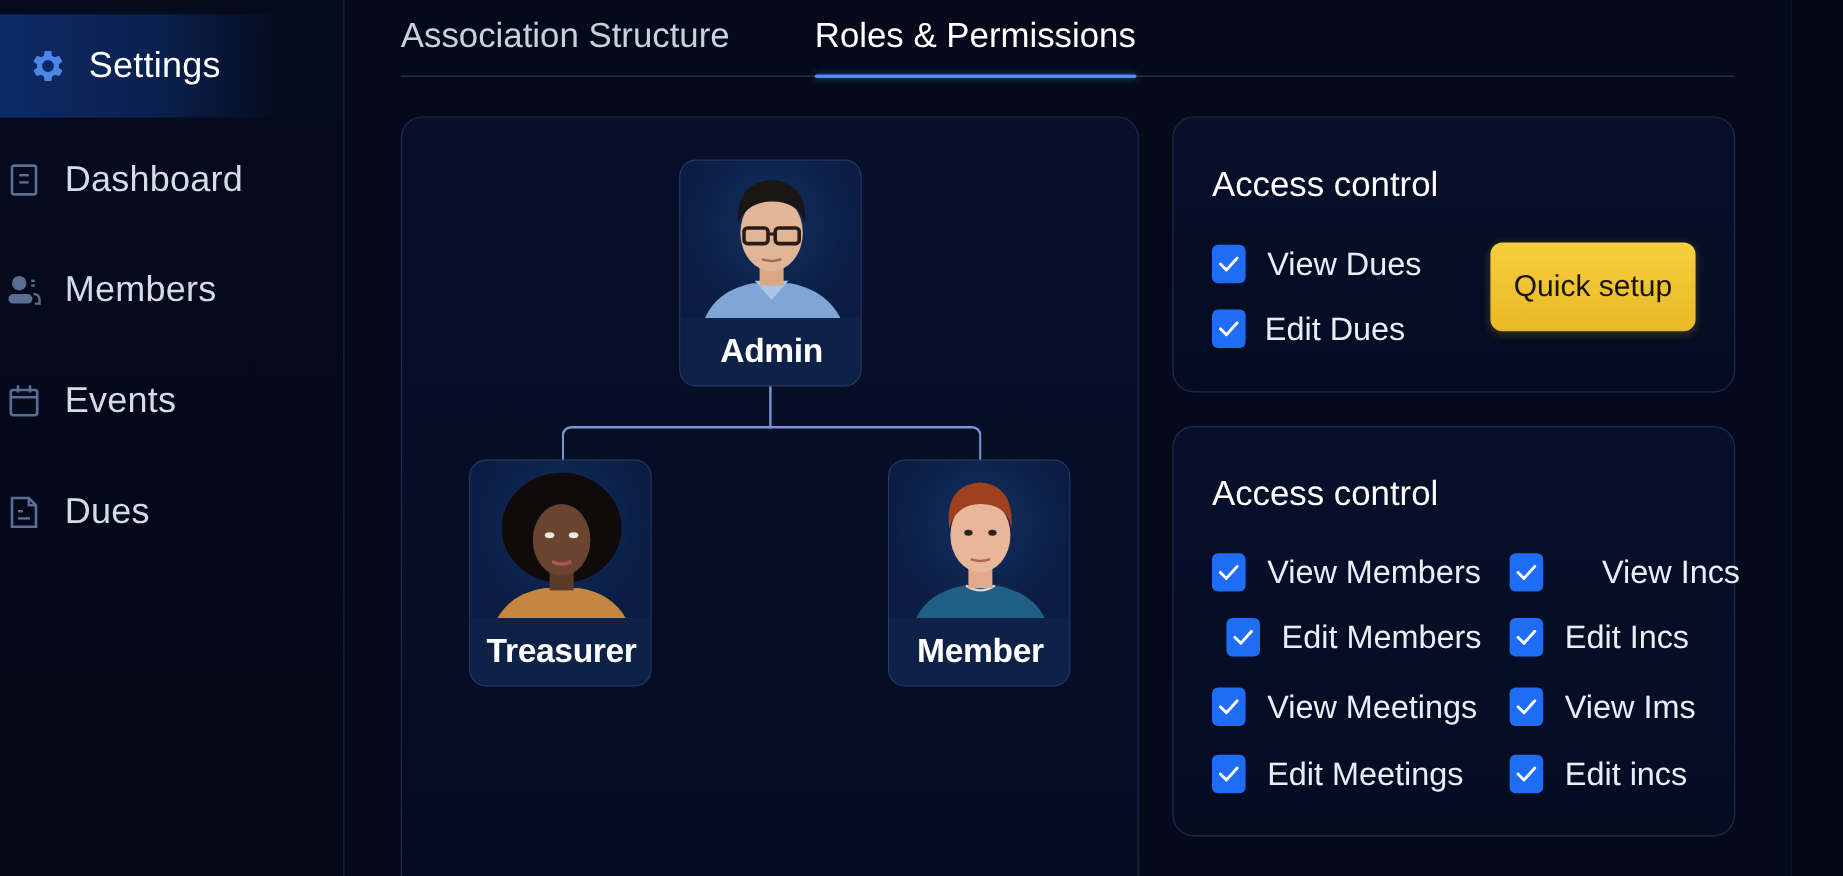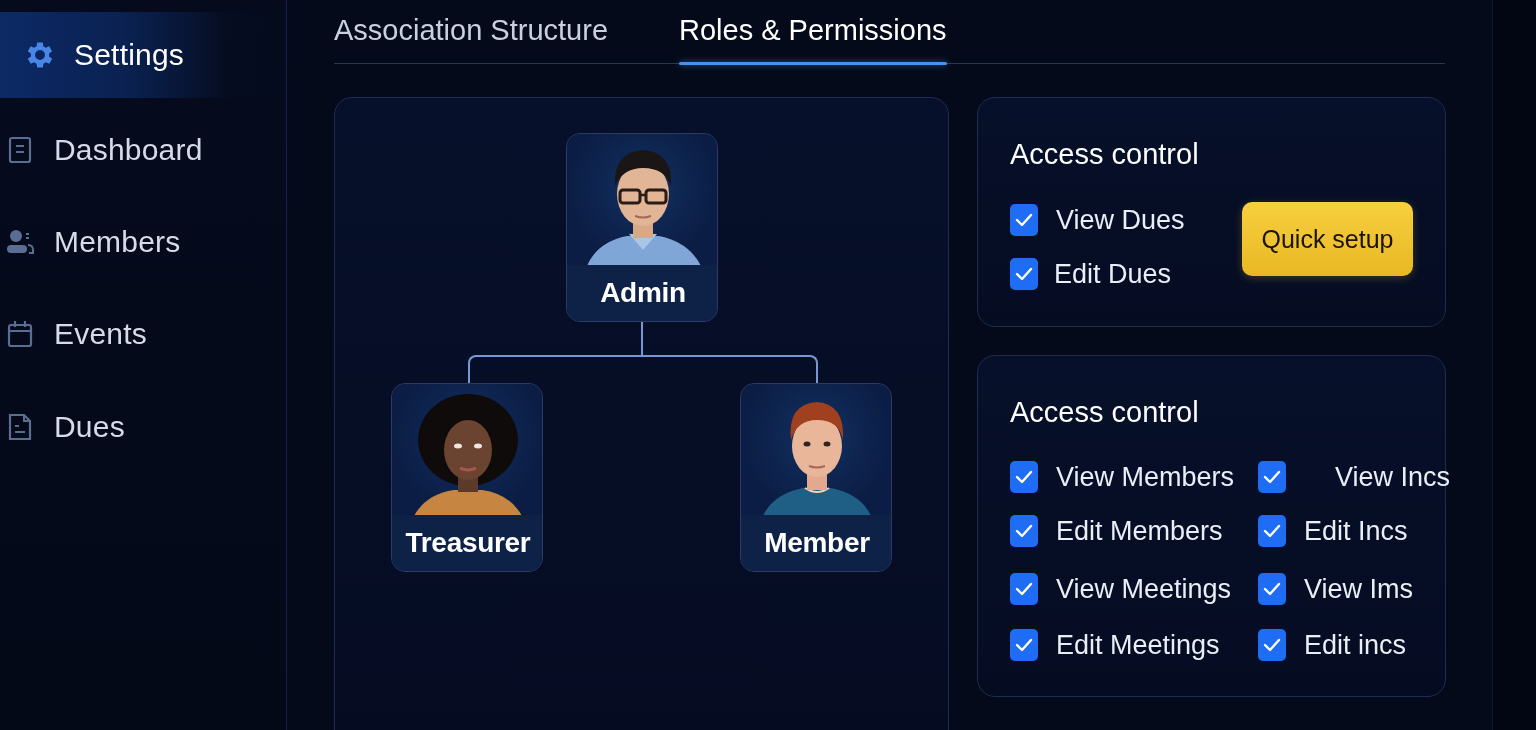--- a/index.html
+++ b/index.html
@@ -225,21 +225,21 @@
       <div class="ac-title" style="top:40px;">Access control</div>
 
       <label class="check-row" style="left:32px; top:105px;">
         <span class="checkbox">
             <svg width="18" height="14" viewBox="0 0 18 14">
               <path d="M2 7 L7 12 L16 2" fill="none" stroke="#ffffff" stroke-width="2.4" stroke-linecap="round" stroke-linejoin="round"></path>
             </svg>
           </span>
         <span class="check-label">View Members</span>
       </label>
-      <label class="check-row" style="left:32px; top:159px;text-align:center;">
+      <label class="check-row" style="left:44px; top:159px;text-align:center;">
         <span class="checkbox">
             <svg width="18" height="14" viewBox="0 0 18 14">
               <path d="M2 7 L7 12 L16 2" fill="none" stroke="#ffffff" stroke-width="2.4" stroke-linecap="round" stroke-linejoin="round"></path>
             </svg>
           </span>
         <span class="check-label">Edit Members</span>
       </label>
       <label class="check-row" style="left:32px; top:217px;">
         <span class="checkbox">
             <svg width="18" height="14" viewBox="0 0 18 14">

